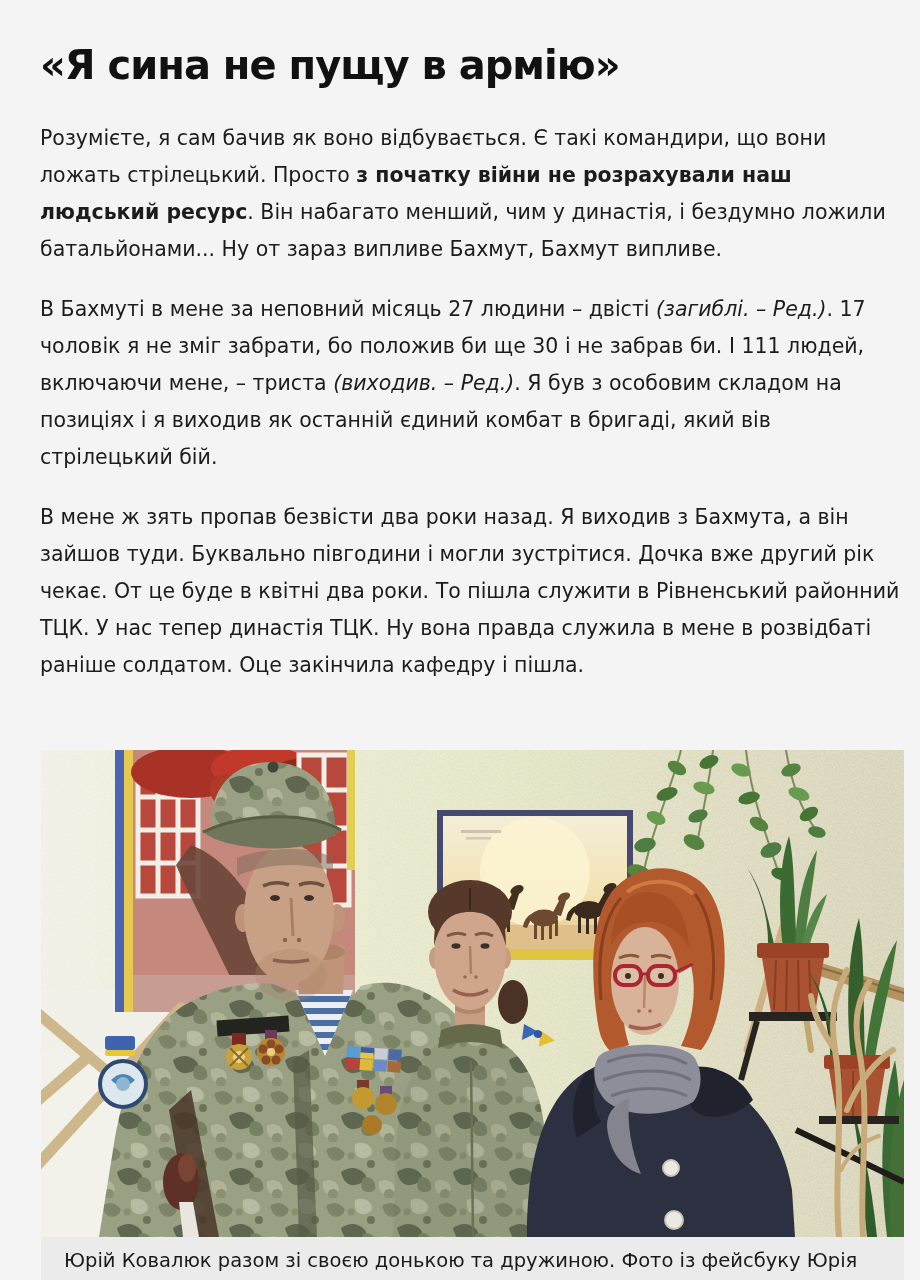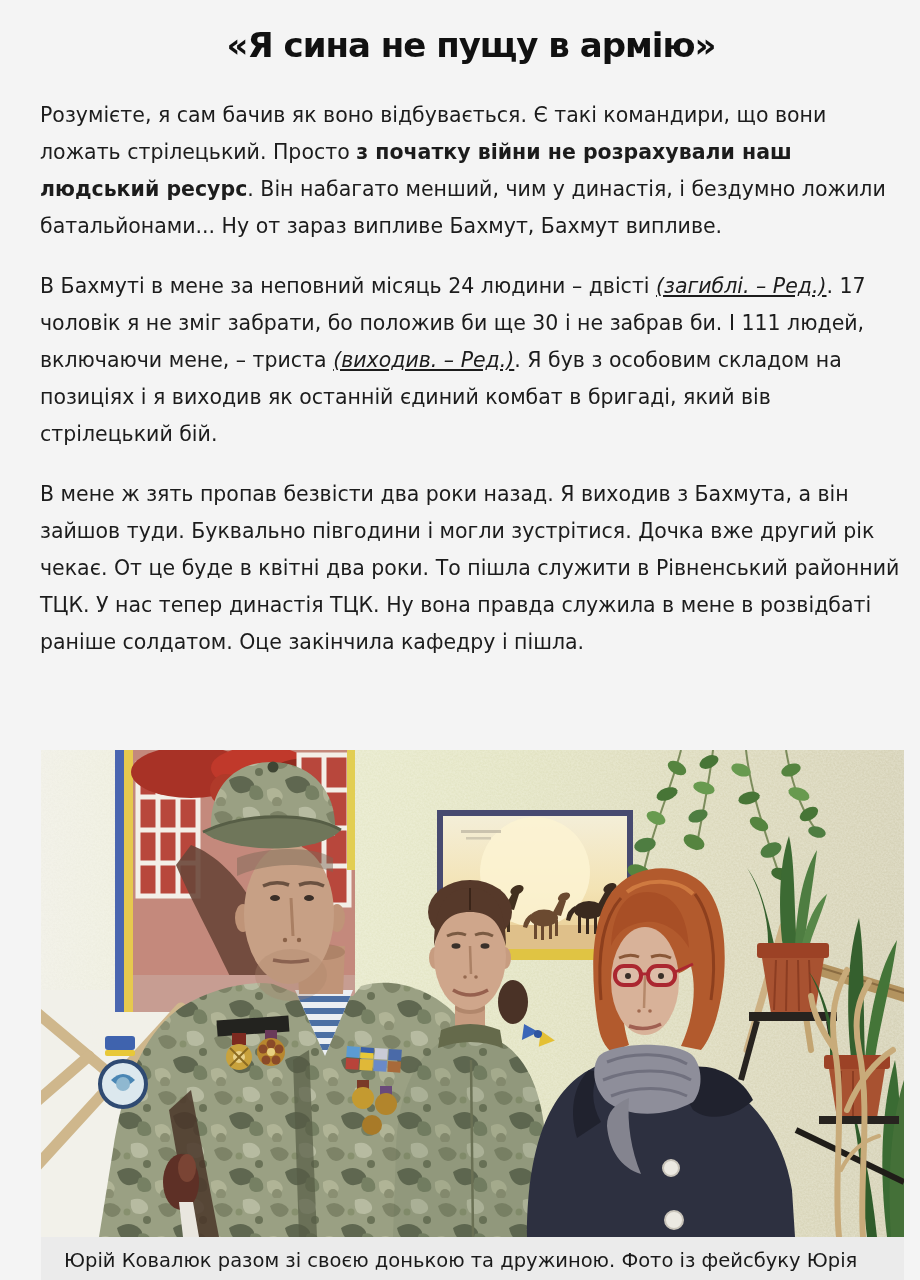--- a/index.html
+++ b/index.html
@@ -4,51 +4,50 @@
 <style>
   html,body{margin:0;padding:0;}
   body{
     width:920px;height:1280px;position:relative;overflow:hidden;
     background:#f4f4f4;
     font-family:"DejaVu Sans","Liberation Sans",sans-serif;
     color:#1c1c1c;
   }
   .content{padding:0 18px 0 40px;}
   h1.title{
-    font-size:34px;font-weight:700;color:#111;
+    font-size:40px;font-weight:700;color:#111;
     letter-spacing:-1px;line-height:1.25;
-    margin:24px 0 0 0;
-    text-align:center;
+    margin:40px 0 0 0;
   }
   .paragraphs p{
     font-size:20.5px;line-height:37px;margin:23px 0 0 0;
   }
   .paragraphs p:first-child{margin-top:30px;}
   .paragraphs b{font-weight:700;}
-  .paragraphs i{font-style:italic;text-decoration:underline;}
+  .paragraphs i{font-style:italic;}
   figure.photo{
     position:absolute;left:41px;top:750px;width:863px;height:487px;
     margin:0;padding:0;overflow:hidden;background:#ddd9c2;
   }
   figure.photo svg{display:block;}
   .caption{
     position:absolute;left:41px;top:1237px;width:863px;height:60px;
     background:#ebebeb;box-sizing:border-box;
     padding:10px 20px 0 23px;
     font-size:19.5px;line-height:28px;color:#1a1a1a;
   }
 </style>
 </head>
 <body>
 
 <div class="content">
   <h1 class="title">«Я сина не пущу в армію»</h1>
   <div class="paragraphs">
       <p><span>Розумієте, я сам бачив як воно відбувається. Є такі командири, що вони ложать стрілецький. Просто </span><b>з початку війни не розрахували наш людський ресурс</b><span>. Він набагато менший, чим у династія, і бездумно ложили батальйонами... Ну от зараз випливе Бахмут, Бахмут випливе.</span></p>
-      <p><span>В Бахмуті в мене за неповний місяць 24 людини – двісті </span><i>(загиблі. – Ред.)</i><span>. 17 чоловік я не зміг забрати, бо положив би ще 30 і не забрав би. І 111 людей, включаючи мене, – триста </span><i>(виходив. – Ред.)</i><span>. Я був з особовим складом на позиціях і я виходив як останній єдиний комбат в бригаді, який вів стрілецький бій.</span></p>
+      <p><span>В Бахмуті в мене за неповний місяць 27 людини – двісті </span><i>(загиблі. – Ред.)</i><span>. 17 чоловік я не зміг забрати, бо положив би ще 30 і не забрав би. І 111 людей, включаючи мене, – триста </span><i>(виходив. – Ред.)</i><span>. Я був з особовим складом на позиціях і я виходив як останній єдиний комбат в бригаді, який вів стрілецький бій.</span></p>
       <p><span>В мене ж зять пропав безвісти два роки назад. Я виходив з Бахмута, а він зайшов туди. Буквально півгодини і могли зустрітися. Дочка вже другий рік чекає. От це буде в квітні два роки. То пішла служити в Рівненський районний ТЦК. У нас тепер династія ТЦК. Ну вона правда служила в мене в розвідбаті раніше солдатом. Оце закінчила кафедру і пішла.</span></p>
     </div>
 </div>
 
 <figure class="photo">
 <svg width="863" height="487" viewBox="0 0 863 487" xmlns="http://www.w3.org/2000/svg">
   <defs>
     <linearGradient id="wallGrad" x1="0" y1="0" x2="1" y2="0">
       <stop offset="0" stop-color="#f0efe6"></stop>
           <stop offset="0.28" stop-color="#e9ebcf"></stop>

